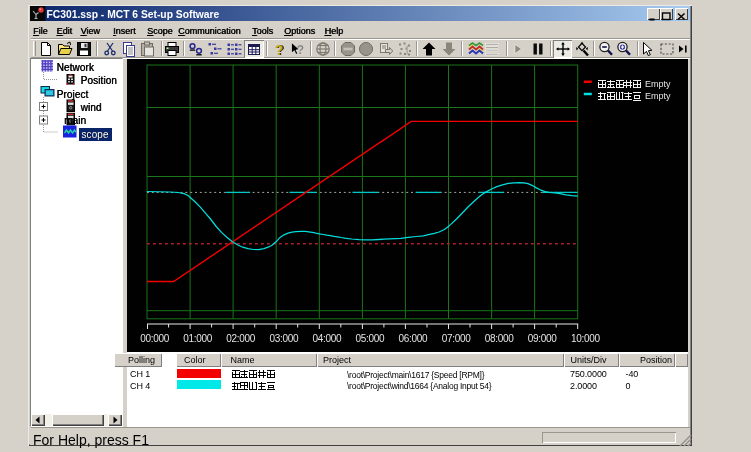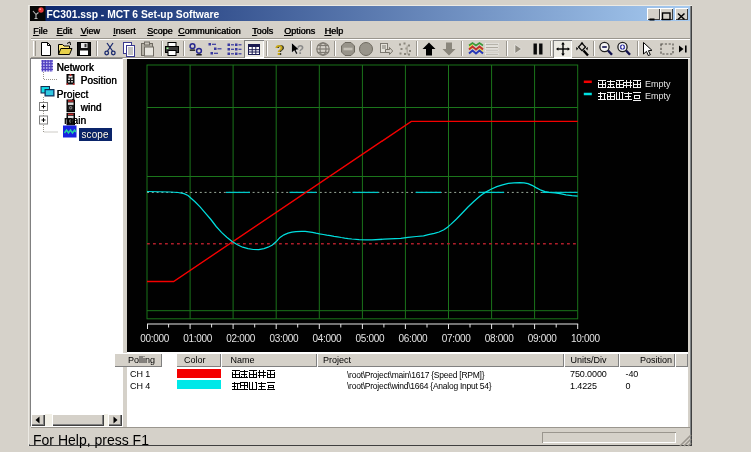--- a/index.html
+++ b/index.html
@@ -448,21 +448,21 @@
 <div class="abs th" style="left:675px;width:13px"></div>
 <div class="abs td" style="left:130px;top:369px">CH 1</div>
 <div class="abs td" style="left:130px;top:380.5px">CH 4</div>
 <div class="abs" style="left:177px;top:368.5px;width:44px;height:9px;background:#f40000"></div>
 <div class="abs" style="left:177px;top:380px;width:44px;height:9px;background:#00e8e8"></div>
 <div class="abs td" style="left:231.5px;top:369px"><span class="hz hzb"></span><span class="hz hzb" style="background:linear-gradient(#000,#000) 0 1px/8px 1px no-repeat,linear-gradient(#000,#000) 0 7px/8px 1px no-repeat,linear-gradient(#000,#000) 1px 4px/6px 1px no-repeat,linear-gradient(#000,#000) 3.5px 0/1px 8px no-repeat,linear-gradient(#000,#000) 1px 5.5px/1px 2.5px no-repeat,linear-gradient(#000,#000) 6px 5.5px/1px 2.5px no-repeat"></span><span class="hz hzb"></span><span class="hz hzb" style="background:linear-gradient(#000,#000) 0 1.5px/8px 1px no-repeat,linear-gradient(#000,#000) 0 4.5px/8px 1px no-repeat,linear-gradient(#000,#000) 0 7.5px/8px 1px no-repeat,linear-gradient(#000,#000) 1.5px 0/1px 8px no-repeat,linear-gradient(#000,#000) 5.5px 0/1px 8px no-repeat"></span><span class="hz hzb"></span></div>
 <div class="abs td" style="left:231.5px;top:380.5px"><span class="hz hzb" style="background:linear-gradient(#000,#000) 0 1px/8px 1px no-repeat,linear-gradient(#000,#000) 0 4px/4px 1px no-repeat,linear-gradient(#000,#000) 0 7px/8px 1px no-repeat,linear-gradient(#000,#000) 2px 0/1px 8px no-repeat,linear-gradient(#000,#000) 5.5px 1.5px/1px 6.5px no-repeat"></span><span class="hz hzb"></span><span class="hz hzb" style="background:linear-gradient(#000,#000) 0 0/1px 8px no-repeat,linear-gradient(#000,#000) 3px 0/1px 8px no-repeat,linear-gradient(#000,#000) 5.5px 0/2.5px 1px no-repeat,linear-gradient(#000,#000) 6.5px 1px/1px 7px no-repeat,linear-gradient(#000,#000) 0 7px/8px 1px no-repeat"></span><span class="hz hzb" style="background:linear-gradient(#000,#000) 0 1px/8px 1px no-repeat,linear-gradient(#000,#000) 0 7px/8px 1px no-repeat,linear-gradient(#000,#000) 1px 4px/6px 1px no-repeat,linear-gradient(#000,#000) 3.5px 0/1px 8px no-repeat"></span><span class="hz hzb" style="background:linear-gradient(#000,#000) 0 0/8px 1px no-repeat,linear-gradient(#000,#000) 1px 3px/6px 1px no-repeat,linear-gradient(#000,#000) 1px 5.5px/6px 1px no-repeat,linear-gradient(#000,#000) 0 7.5px/8px 1px no-repeat,linear-gradient(#000,#000) 1px 3px/1px 3.5px no-repeat,linear-gradient(#000,#000) 6px 3px/1px 3.5px no-repeat"></span></div>
 <div class="abs td" style="left:347px;top:369.5px;font-size:8.5px;letter-spacing:-0.25px">\root\Project\main\1617 {Speed [RPM]}</div>
 <div class="abs td" style="left:347px;top:381px;font-size:8.5px;letter-spacing:-0.25px">\root\Project\wind\1664 {Analog Input 54}</div>
 <div class="abs td" style="left:570px;top:369px">750.0000</div>
-<div class="abs td" style="left:570px;top:380.5px">1.4225</div>
+<div class="abs td" style="left:570px;top:380.5px">2.0000</div>
 <div class="abs td" style="left:625.5px;top:369px">-40</div>
 <div class="abs td" style="left:625.5px;top:380.5px">0</div>
 </div>
 <div id="hscroll">
 <div class="abs" style="left:31px;top:414px;width:91px;height:12px;background:#f2f0e7"></div>
 <div class="abs" style="left:31px;top:414px;width:14px;height:12px;background:#d5d1c9;box-shadow:inset 1px 1px 0 #fff,inset -1px -1px 0 #404040,inset -2px -2px 0 #808080"></div>
 <svg class="abs" style="left:31px;top:414px" width="14" height="12">
       <path d="M8.5 2.5 L4.5 6 L8.5 9.5 Z" fill="#000"></path>
     </svg>
 <div class="abs" style="left:107.5px;top:414px;width:14px;height:12px;background:#d5d1c9;box-shadow:inset 1px 1px 0 #fff,inset -1px -1px 0 #404040,inset -2px -2px 0 #808080"></div>

